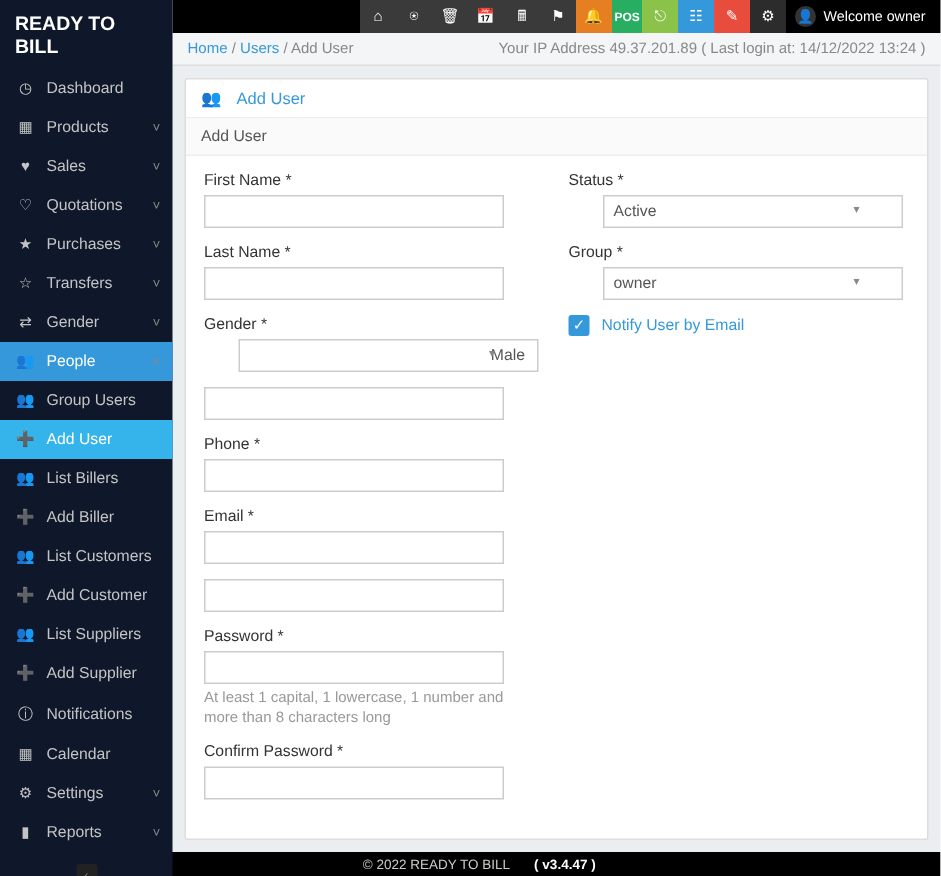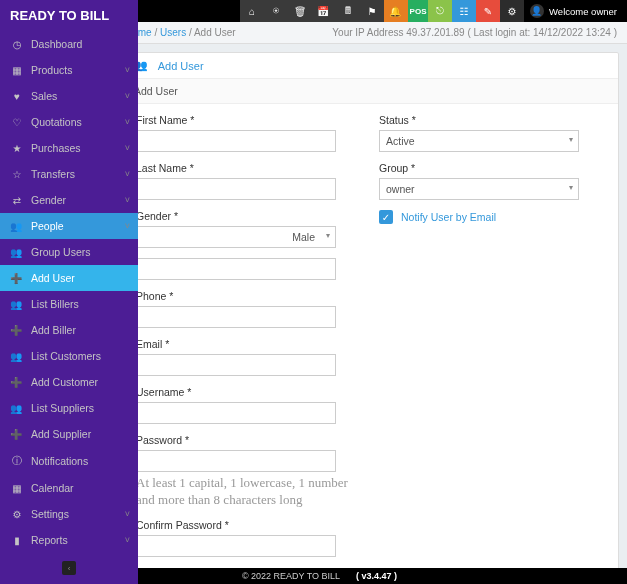--- a/index.html
+++ b/index.html
@@ -1,17 +1,17 @@
 <!DOCTYPE html>
 <html><head>
 <meta charset="utf-8">
 <style>
   * { box-sizing: border-box; margin: 0; padding: 0; }
   body { font-family: -apple-system, "Segoe UI", Arial, sans-serif; font-size: 11px; background: #eaeef1; color: #333; width: 627px; height: 584px; overflow: hidden; position: relative; }
-  .sidebar { position: absolute; left:0; top:0; bottom:0; width:138px; background:#4c1d95; color:#c4c4c4; z-index:5; }
+  .sidebar { position: absolute; left:0; top:0; bottom:0; width:115px; background:#0f172a; color:#c4c4c4; z-index:5; }
   .brand { color:#fff; font-weight:bold; font-size:13px; padding:8px 10px; }
   .menu { list-style:none; }
   .menu li { position:relative; }
   .menu a { display:flex; align-items:center; padding:7px 10px; color:#c4c4c4; text-decoration:none; font-size:10.5px; cursor:pointer; }
   .menu a .mi { width:14px; text-align:center; margin-right:7px; font-size:10px; }
   .menu a .chev { position:absolute; right:8px; font-size:9px; color:#888; }
   .menu li.active > a { background:#3498db; color:#fff; }
   .menu li.sub.active > a { background:#34b4eb; color:#fff; }
   .menu li.sub a { padding-left:10px; }
   .collapse-btn { margin:8px auto 0; width:14px; height:14px; background:#222; color:#888; font-size:8px; display:flex; align-items:center; justify-content:center; border-radius:2px; cursor:pointer; }
@@ -33,26 +33,26 @@
   .panel-head { padding:6px 10px; border-bottom:1px solid #eee; display:flex; align-items:center; color:#3498db; font-size:11px; }
   .panel-head .pi { color:#3498db; margin-right:10px; font-size:11px; }
   .panel-sub { padding:6px 10px; border-bottom:1px solid #eee; font-size:10.5px; color:#555; background:#fafafa; }
   .panel-body { padding:10px 12px 16px; }
   .cols { display:flex; gap:16px; }
   .col { flex:1; min-width:0; }
   .fg { margin-bottom:10px; }
   .fg label { display:block; font-size:10.5px; color:#333; margin-bottom:4px; }
   .ctrl { width:100%; max-width:200px; height:22px; border:1px solid #ccc; background:#fff; font-size:10.5px; padding:0 6px; color:#555; }
   .sel { position:relative; }
-  .sel .ctrl { padding-right:20px; }
+  .sel .ctrl { padding-right:8px;margin-left:23px; }
   .sel .caret { position:absolute; right:6px; top:5px; font-size:8px; color:#888; pointer-events:none; }
   .col.right .ctrl, .col.right .sel { max-width:200px; }
   .chkline { display:flex; align-items:center; gap:8px; margin-top:4px; font-size:10.5px; color:#3498db; }
   .chkbox { width:14px; height:14px; background:#3498db; color:#fff; display:flex; align-items:center; justify-content:center; font-size:10px; border-radius:2px; cursor:pointer; }
-  .hint { font-size:13px; color:#999; margin-top:3px; max-width:220px; line-height:1.3;font-family:Liberation Serif, serif; }
+  .hint { font-size:10px; color:#999; margin-top:3px; max-width:220px; line-height:1.3; }
   .footer { position:absolute; left:12px; right:0; bottom:0; height:16px; background:#000; color:#ccc; font-size:9px; display:flex; align-items:center; justify-content:center; }
   .footer b { color:#fff; margin-left:16px; }
 </style>
 </head>
 <body>
 
 <div class="sidebar">
   <div class="brand">READY TO BILL</div>
   <ul class="menu" id="menu-main">
       <li>
@@ -247,21 +247,21 @@
               <div class="ctrl" style="line-height:20px;">Male</div>
               <span class="caret">▾</span>
             </div>
             </div>
           <div class="fg">
             <input class="ctrl" style=""></div>
           <div class="fg"><label>Phone *</label>
             <input class="ctrl" style=""></div>
           <div class="fg"><label>Email *</label>
             <input class="ctrl" style=""></div>
-          <div class="fg"><label>Username *</label>
+          <div class="fg">
             <input class="ctrl" style=""></div>
           <div class="fg"><label>Password *</label>
             <input class="ctrl" type="password" style="">
             <div class="hint">At least 1 capital, 1 lowercase, 1 number and more than 8 characters long</div></div>
           <div class="fg"><label>Confirm Password *</label>
             <input class="ctrl" type="password" style=""></div>
 
         </div>
 
         <div class="col right">

